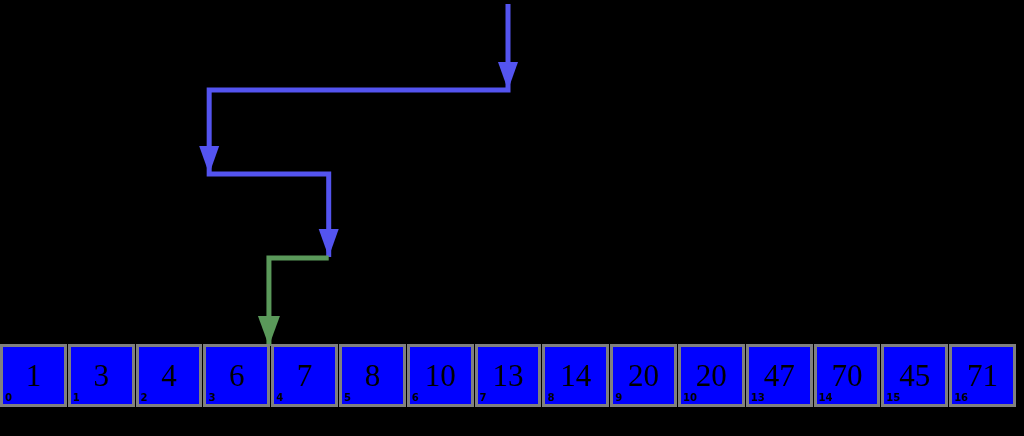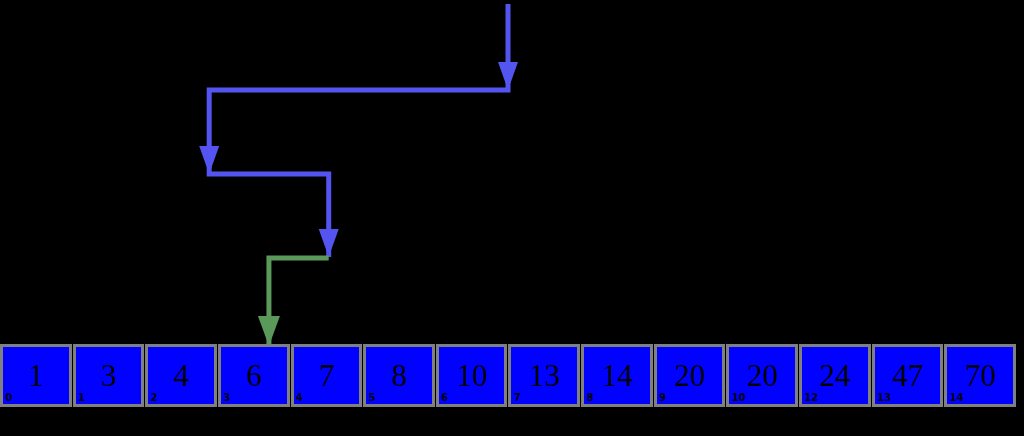--- a/index.html
+++ b/index.html
@@ -88,25 +88,29 @@
       </div>
       <div class="cell">
         <span class="val">20</span>
         <span class="idx">9</span>
       </div>
       <div class="cell">
         <span class="val">20</span>
         <span class="idx">10</span>
       </div>
       <div class="cell">
-        <span class="val">24</span>
-        <span class="idx">12</span>
-      </div>
-      <div class="cell">
         <span class="val">47</span>
         <span class="idx">13</span>
       </div>
       <div class="cell">
         <span class="val">70</span>
         <span class="idx">14</span>
       </div>
+      <div class="cell">
+        <span class="val">45</span>
+        <span class="idx">15</span>
+      </div>
+      <div class="cell">
+        <span class="val">71</span>
+        <span class="idx">16</span>
+      </div>
     </div>
 </div>
 
 </body></html>

